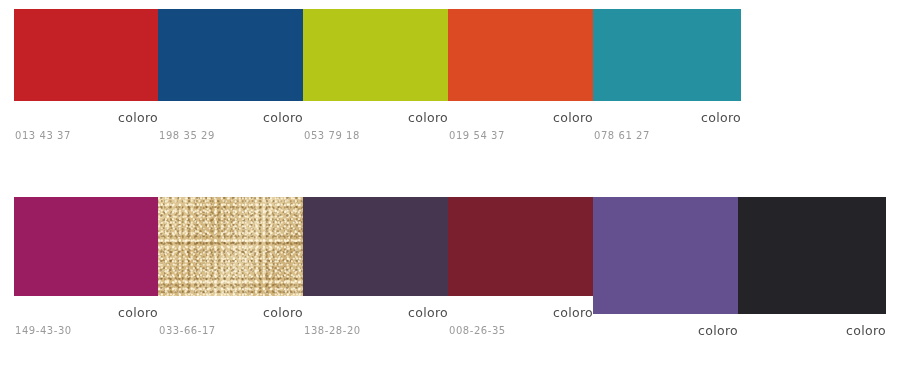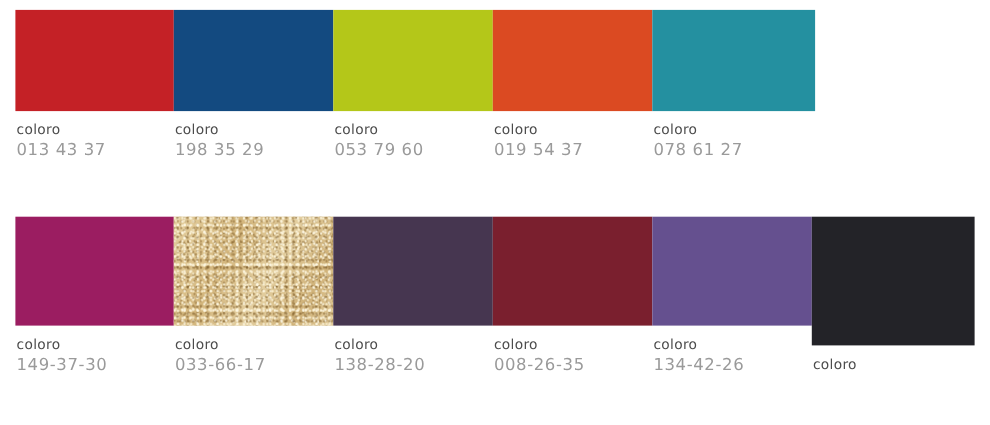--- a/index.html
+++ b/index.html
@@ -82,26 +82,27 @@
   }
 
   .brand-label {
     display: block;
     font-size: 12.5px;
     line-height: 13px;
     letter-spacing: 0.3px;
     color: #4c4c4c;
     font-weight: 400;
     white-space: nowrap;
+    text-align: right;
   }
 
   .color-code {
     display: block;
     margin-top: 6px;
-    font-size: 15px;
+    font-size: 10px;
     line-height: 12px;
     letter-spacing: 0.55px;
     color: #9a9a9a;
     font-weight: 400;
     white-space: nowrap;
   }
 </style>
 </head>
 <body>
 
@@ -119,21 +120,21 @@
         <div class="swatch-chip" style="background: rgb(19, 74, 128);"></div>
         <div class="swatch-caption">
           <span class="brand-label">coloro</span>
           <span class="color-code">198 35 29</span>
         </div>
       </div>
       <div class="swatch-col" style="width: 145px;">
         <div class="swatch-chip" style="background: rgb(180, 199, 25);"></div>
         <div class="swatch-caption">
           <span class="brand-label">coloro</span>
-          <span class="color-code">053 79 60</span>
+          <span class="color-code">053 79 18</span>
         </div>
       </div>
       <div class="swatch-col" style="width: 145px;">
         <div class="swatch-chip" style="background: rgb(219, 74, 34);"></div>
         <div class="swatch-caption">
           <span class="brand-label">coloro</span>
           <span class="color-code">019 54 37</span>
         </div>
       </div>
       <div class="swatch-col" style="width: 148px;">
@@ -142,21 +143,21 @@
           <span class="brand-label">coloro</span>
           <span class="color-code">078 61 27</span>
         </div>
       </div>
     </div>
   <div class="palette-row row-bottom">
       <div class="swatch-col" style="width: 144px;">
         <div class="swatch-chip" style="background: rgb(155, 29, 97);"></div>
         <div class="swatch-caption">
           <span class="brand-label">coloro</span>
-          <span class="color-code">149-37-30</span>
+          <span class="color-code">149-43-30</span>
         </div>
       </div>
       <div class="swatch-col" style="width: 145px;">
         <div class="swatch-chip texture-glitter"></div>
         <div class="swatch-caption">
           <span class="brand-label">coloro</span>
           <span class="color-code">033-66-17</span>
         </div>
       </div>
       <div class="swatch-col" style="width: 145px;">
@@ -170,21 +171,20 @@
         <div class="swatch-chip" style="background: rgb(122, 31, 46);"></div>
         <div class="swatch-caption">
           <span class="brand-label">coloro</span>
           <span class="color-code">008-26-35</span>
         </div>
       </div>
       <div class="swatch-col" style="width: 145px;">
         <div class="swatch-chip" style="background: rgb(101, 80, 143);"></div>
         <div class="swatch-caption">
           <span class="brand-label">coloro</span>
-          <span class="color-code">134-42-26</span>
         </div>
       </div>
       <div class="swatch-col" style="width: 148px;">
         <div class="swatch-chip" style="background: rgb(35, 35, 40);"></div>
         <div class="swatch-caption">
           <span class="brand-label">coloro</span>
         </div>
       </div>
     </div>
 

